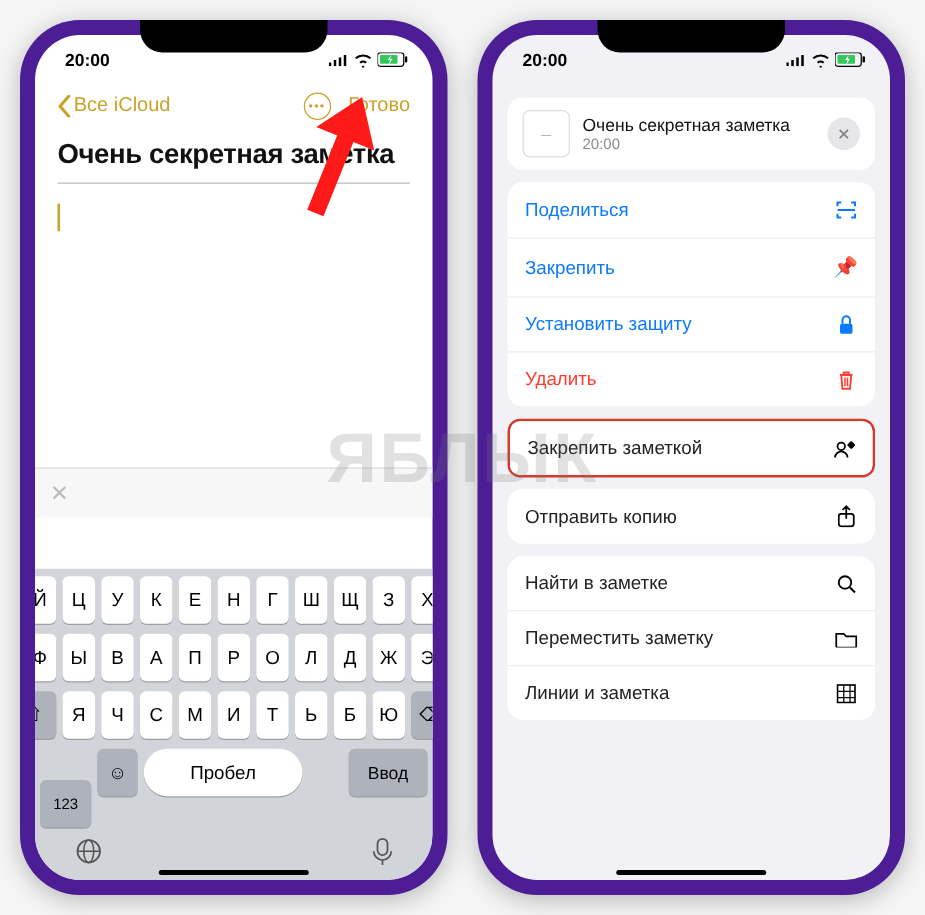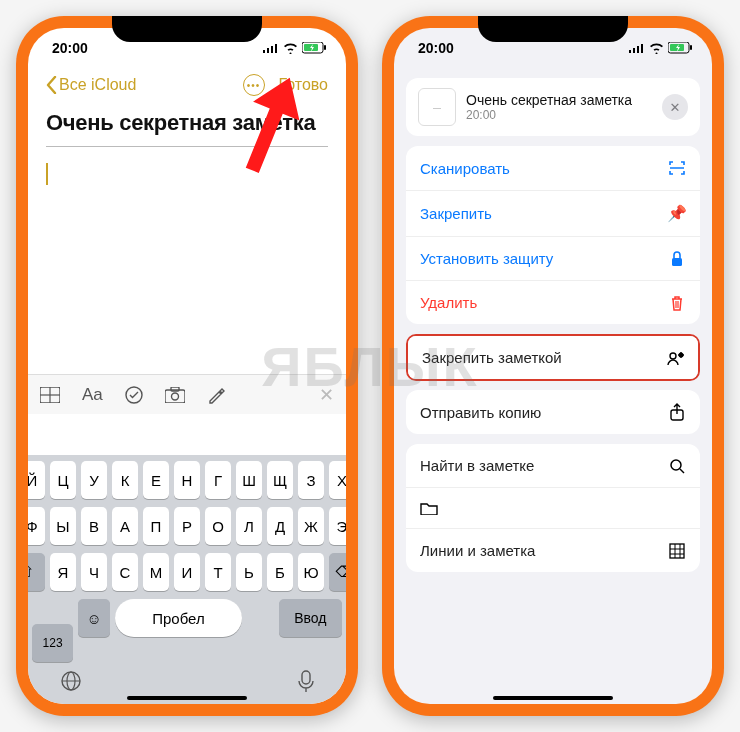--- a/index.html
+++ b/index.html
@@ -1,18 +1,18 @@
 <!DOCTYPE html>
 <html><head>
 <meta charset="utf-8">
 <style>
   * { box-sizing: border-box; margin: 0; padding: 0; font-family: -apple-system, "Helvetica Neue", Arial, sans-serif; }
   body { background: #f5f5f5; width: 740px; height: 732px; position: relative; overflow: hidden; }
   .canvas { display: flex; gap: 24px; padding: 16px; justify-content: center; }
-  .phone { width: 386px; height: 700px; background: #f97316; border-radius: 48px; padding: 12px; position: relative; box-shadow: 0 4px 20px rgba(0,0,0,.25); }
+  .phone { width: 386px; height: 700px; background: #4c1d95; border-radius: 48px; padding: 12px; position: relative; box-shadow: 0 4px 20px rgba(0,0,0,.25); }
   .screen { width: 100%; height: 100%; background: #fff; border-radius: 36px; overflow: hidden; position: relative; }
   .notch { position: absolute; top: 0; left: 50%; transform: translateX(-50%); width: 150px; height: 26px; background: #000; border-radius: 0 0 18px 18px; z-index: 50; }
   .status-bar { display: flex; justify-content: space-between; align-items: center; height: 40px; padding: 0 20px 0 24px; font-size: 14px; font-weight: 600; }
   .status-icons { display: flex; align-items: center; gap: 4px; }
   .nav-bar { display: flex; justify-content: space-between; align-items: center; padding: 6px 18px 8px; }
   .nav-left { display: flex; align-items: center; color: #c9a227; font-size: 16px; }
   .nav-left svg { margin-right: 2px; }
   .nav-right { display: flex; align-items: center; gap: 14px; color: #c9a227; font-size: 16px; font-weight: 500; }
   .dots-btn { width: 22px; height: 22px; border: 1.6px solid #c9a227; border-radius: 50%; display: flex; align-items: center; justify-content: center; color:#c9a227; font-size:10px; letter-spacing:1px;}
   .note-body { padding: 6px 18px; }
@@ -97,40 +97,20 @@
         <div class="note-title">Очень секретная заметка</div>
         <hr class="hr">
         <div class="cursor"></div>
       </div>
 
       <svg class="arrow" width="70" height="100" viewBox="0 0 70 100">
         <polygon points="35,0 60,36 42,36 42,100 28,100 28,36 10,36" fill="#ff1a1a" transform="rotate(22 35 50)"></polygon>
       </svg>
 
       <div class="kb-toolbar">
-        <div class="tb-group">
-          <svg width="20" height="16">
-              <rect x="0" y="0" width="20" height="16" rx="2" fill="none" stroke="#555" stroke-width="1.4"></rect>
-              <line x1="10" y1="0" x2="10" y2="16" stroke="#555" stroke-width="1.2"></line>
-              <line x1="0" y1="8" x2="20" y2="8" stroke="#555" stroke-width="1.2"></line>
-            </svg>
-          <span style="font-size:17px;">Aa</span>
-          <svg width="18" height="18">
-              <circle cx="9" cy="9" r="8" fill="none" stroke="#555" stroke-width="1.4"></circle>
-              <path d="M5 9l2.5 2.5L13 6" stroke="#555" stroke-width="1.4" fill="none"></path>
-            </svg>
-          <svg width="20" height="16">
-              <rect x="0" y="3" width="20" height="13" rx="2" fill="none" stroke="#555" stroke-width="1.4"></rect>
-              <circle cx="10" cy="9.5" r="3.5" fill="none" stroke="#555" stroke-width="1.4"></circle>
-              <rect x="6" y="0" width="8" height="4" rx="1" fill="none" stroke="#555" stroke-width="1.4"></rect>
-            </svg>
-          <svg width="18" height="18">
-              <path d="M3 15l9-9 2 2-9 9H3v-2z M13 5l2-2 2 2-2 2z" fill="none" stroke="#555" stroke-width="1.4"></path>
-            </svg>
-        </div>
         <span style="color:#bbb; font-size:18px;">✕</span>
       </div>
 
       <div class="keyboard">
         <div class="kb-row" id="kb-row1">
             <div class="key">Й</div>
             <div class="key">Ц</div>
             <div class="key">У</div>
             <div class="key">К</div>
             <div class="key">Е</div>
@@ -217,21 +197,21 @@
         <div class="thumb">—</div>
         <div class="htxt">
           <div class="t">Очень секретная заметка</div>
           <div class="s">20:00</div>
         </div>
         <div class="close-btn">✕</div>
       </div>
 
       <div class="card">
         <div class="card-row blue">
-          <span class="lbl">Сканировать</span>
+          <span class="lbl">Поделиться</span>
           <span class="ico" style="color:#0a7aff;">
               <svg width="18" height="18">
                 <path d="M2 6V3h3M16 6V3h-3M2 12v3h3M16 12v3h-3" stroke="#0a7aff" stroke-width="1.6" fill="none"></path>
                 <line x1="2" y1="9" x2="16" y2="9" stroke="#0a7aff" stroke-width="1.6"></line>
               </svg>
             </span>
         </div>
         <div class="card-row blue">
           <span class="lbl">Закрепить</span>
           <span class="ico" style="color:#ff9500; font-size:16px;">📌</span>
@@ -288,20 +268,21 @@
         <div class="card-row">
           <span class="lbl">Найти в заметке</span>
           <span class="ico">
               <svg width="16" height="16">
                 <circle cx="7" cy="7" r="5" fill="none" stroke="#000" stroke-width="1.5"></circle>
                 <line x1="11" y1="11" x2="15" y2="15" stroke="#000" stroke-width="1.5"></line>
               </svg>
             </span>
         </div>
         <div class="card-row">
+          <span class="lbl">Переместить заметку</span>
           <span class="ico">
               <svg width="18" height="14">
                 <path d="M1 3h6l2 2h8v8a1 1 0 01-1 1H2a1 1 0 01-1-1V3z" fill="none" stroke="#000" stroke-width="1.4"></path>
               </svg>
             </span>
         </div>
         <div class="card-row">
           <span class="lbl">Линии и заметка</span>
           <span class="ico">
               <svg width="16" height="16">

